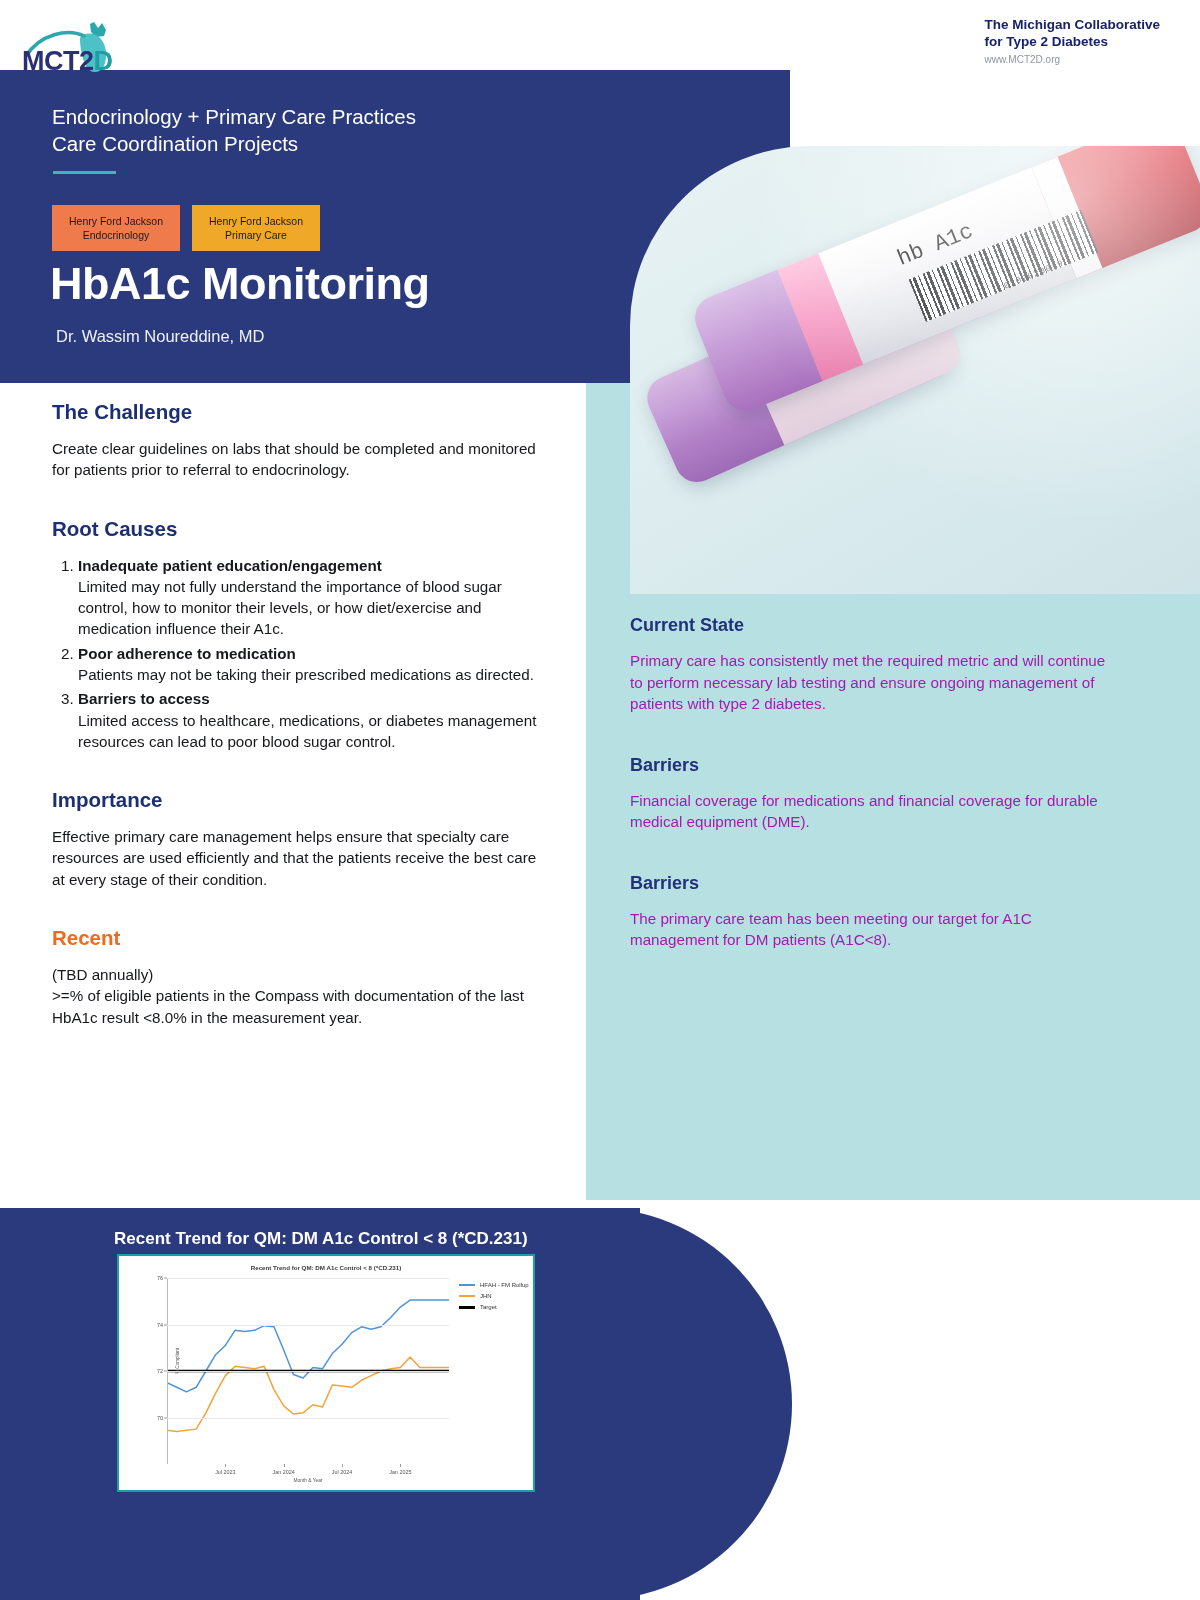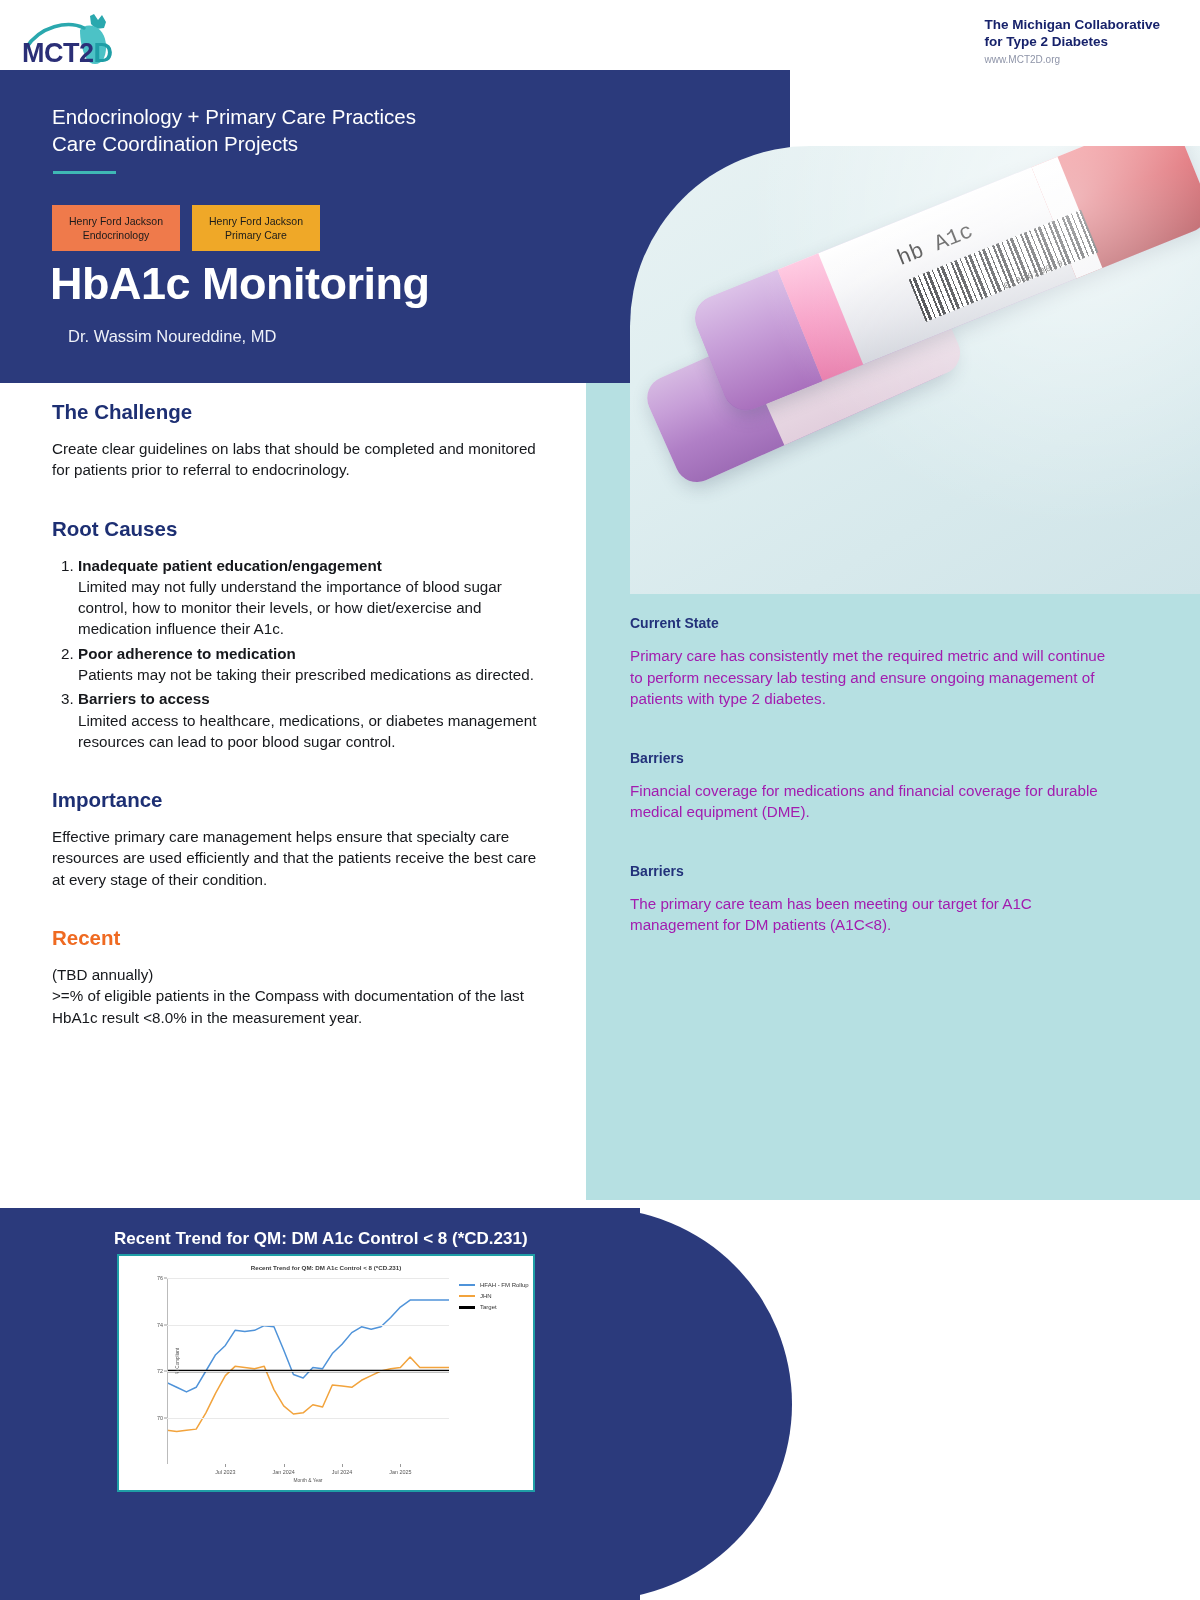--- a/index.html
+++ b/index.html
@@ -9,21 +9,21 @@
     background: #ffffff;
     position: relative;
     overflow: hidden;
   }
 
   
   .topbar {
     position: absolute; left: 0; top: 0; width: 1200px; height: 70px;
     background: #ffffff; z-index: 40;
   }
-  .logo { position: absolute; left: 20px; top: 12px; width: 120px; height: 58px; }
+  .logo { position: absolute; left: 20px; top: 20px; width: 120px; height: 58px; }
   .logo-word {
     position: absolute; left: 2px; top: 26px;
     font-size: 27px; font-weight: 700; letter-spacing: -0.5px;
     color: #2b2f77; font-family: "Liberation Sans", sans-serif;
   }
   .logo-word .teal { color: #1f9ea6; }
   .brand {
     position: absolute; right: 40px; top: 16px; 
     line-height: 1.28;
   }
@@ -54,21 +54,21 @@
     font-size: 10.5px; color: #1a1a1a; line-height: 1.35; text-align: center;
     padding: 9px 12px; min-width: 128px;
   }
   .chip.orange { background: #ef7a4b; }
   .chip.gold   { background: #efa828; }
   .hdr-title {
     position: absolute; left: 50px; top: 258px; z-index: 20;
     font-size: 45px; font-weight: 700; color: #ffffff; letter-spacing: -0.5px;
   }
   .hdr-author {
-    position: absolute; left: 68px; top: 327px; z-index: 20;
+    position: absolute; left: 56px; top: 327px; z-index: 20;
     font-size: 16.5px; color: #eef1f8; font-weight: 400;
   }
 
   
   .photo {
     position: absolute; left: 630px; top: 146px; width: 570px; height: 448px;
     background: linear-gradient(150deg,#e8f2f3 0%, #dfeef0 40%, #cfe4e8 100%);
     border-radius: 180px 0 0 0; overflow: hidden; z-index: 8;
   }
   .tube {
@@ -132,21 +132,21 @@
     background: radial-gradient(circle at 78% 12%, rgba(255,255,255,.65), rgba(255,255,255,0) 55%);
   }
 
   
   .teal-col {
     position: absolute; left: 586px; top: 383px; width: 614px; height: 817px;
     background: #b6e0e2; z-index: 3;
   }
   .rcol { position: absolute; left: 630px; top: 615px; width: 490px; z-index: 12; }
   .rcol h2 {
-    font-size: 14px; color: #22317a; font-weight: 700; margin-bottom: 14px;
+    font-size: 18px; color: #22317a; font-weight: 700; margin-bottom: 14px;
   }
   .rcol p { font-size: 15.2px; color: #a21caf; line-height: 1.42; }
   .rblock { margin-bottom: 40px; }
 
   
   .lcol { position: absolute; left: 52px; top: 400px; width: 500px; z-index: 12; }
   .lcol h2 { font-size: 20.5px; color: #1d2f73; font-weight: 700; margin-bottom: 14px; }
   .lcol h2.goals { color: #ef6a21; }
   .lcol p { font-size: 15.2px; color: #16181c; line-height: 1.4; }
   .lblock { margin-bottom: 36px; }

